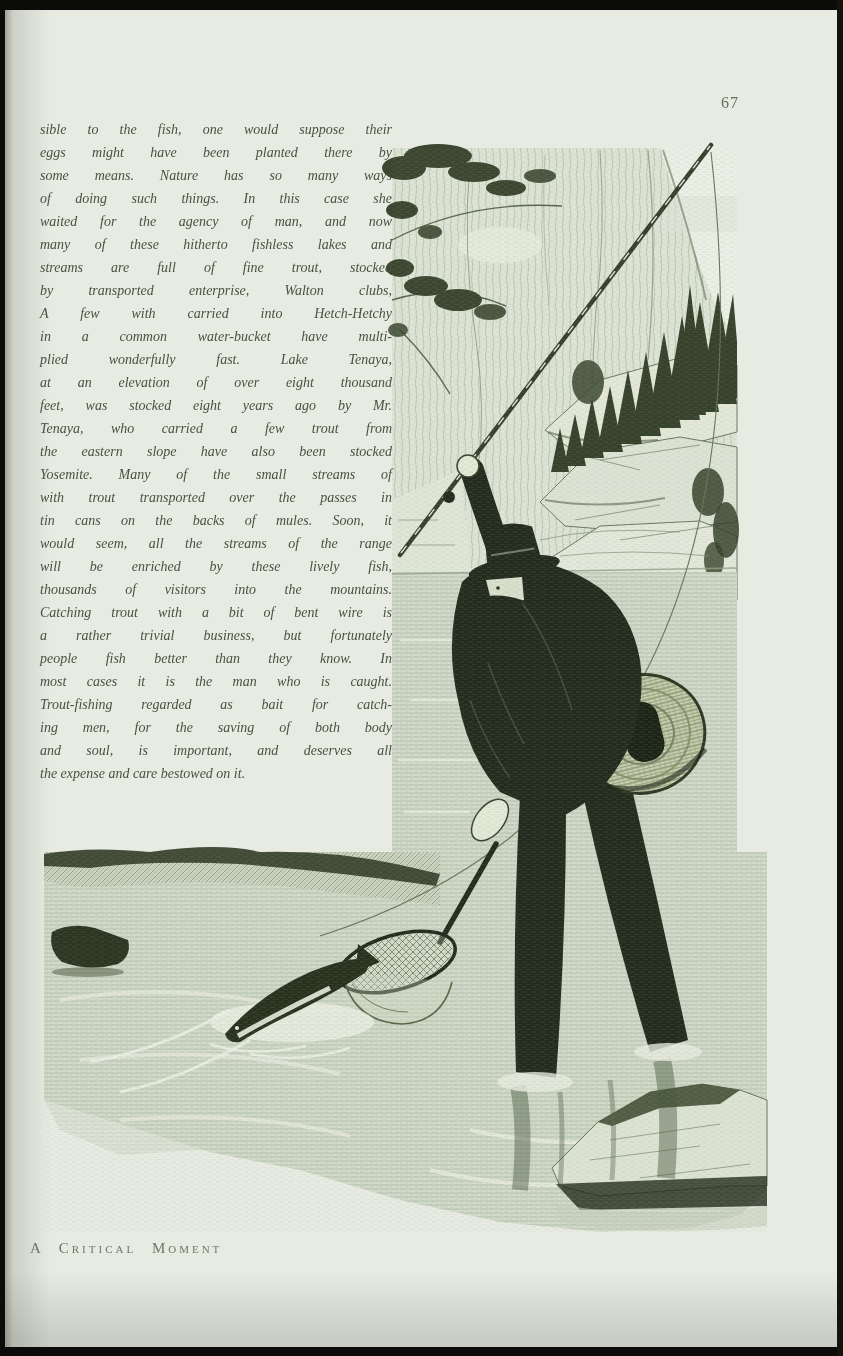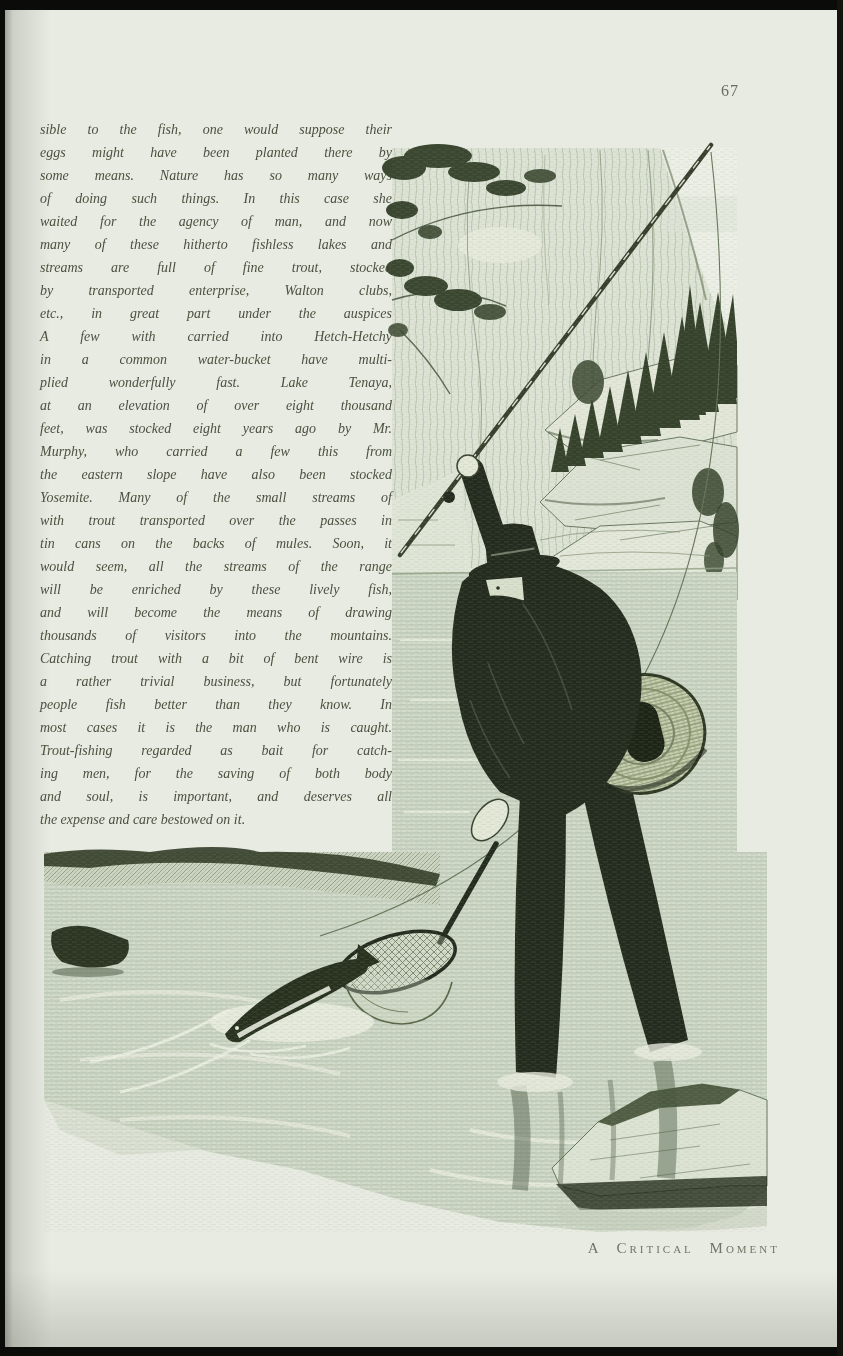--- a/index.html
+++ b/index.html
@@ -7,28 +7,28 @@
          font-family:"Liberation Serif","DejaVu Serif",serif;}
   #paper{position:absolute;left:5px;top:10px;width:834px;height:1337px;background:#e8ebe2;}
   #gutter-shadow{position:absolute;left:5px;top:10px;width:46px;height:1337px;
     background:linear-gradient(90deg,rgba(40,44,36,.38) 0,rgba(40,44,36,.14) 8px,rgba(40,44,36,0) 46px);}
   #bottom-shadow{position:absolute;left:5px;top:1270px;width:834px;height:77px;
     background:linear-gradient(180deg,rgba(90,95,80,0) 0,rgba(90,95,80,.22) 70px);}
   #right-shade{position:absolute;right:0;top:0;width:6px;height:1356px;background:#14140f;}
   #top-bar{position:absolute;left:0;top:0;width:843px;height:10px;background:#0b0b09;}
   #bottom-bar{position:absolute;left:0;top:1347px;width:843px;height:9px;background:#0b0b09;}
   #left-bar{position:absolute;left:0;top:0;width:5px;height:1356px;background:#0b0b09;}
-  #page-number{position:absolute;left:700px;top:82px;width:60px;text-align:center;
+  #page-number{position:absolute;left:700px;top:94px;width:60px;text-align:center;
     font-size:16px;color:#676f5f;letter-spacing:1px;z-index:3;}
   #text-column{position:absolute;left:40px;top:118px;width:352px;z-index:3;color:#49513f;}
   #text-column .tline{font-size:14px;line-height:23px;height:23px;white-space:nowrap;
     text-align:justify;text-align-last:justify;overflow:visible;font-style:italic;}
   #text-column .tline:last-child{text-align-last:left;}
   #illustration{position:absolute;left:0;top:0;z-index:1;}
-  #caption{position:absolute;left:30px;top:1240px;width:750px;text-align:right;z-index:3;
+  #caption{position:absolute;left:30px;top:1240px;width:750px;text-align:left;z-index:3;
     font-variant:small-caps;font-size:15px;letter-spacing:3px;word-spacing:9px;color:#6e7765;}
 </style>
 </head>
 <body>
 
 <div id="stage">
   <div id="paper"></div>
 
   <svg id="illustration" width="843" height="1356" viewBox="0 0 843 1356">
     <defs>
@@ -222,34 +222,32 @@
 
   <div id="text-column">
       <div class="tline">sible to the fish, one would suppose their</div>
       <div class="tline">eggs might have been planted there by</div>
       <div class="tline">some means. Nature has so many ways</div>
       <div class="tline">of doing such things. In this case she</div>
       <div class="tline">waited for the agency of man, and now</div>
       <div class="tline">many of these hitherto fishless lakes and</div>
       <div class="tline">streams are full of fine trout, stocked</div>
       <div class="tline">by transported enterprise, Walton clubs,</div>
-      <div class="tline">etc., in great part under the auspices</div>
       <div class="tline">A few with carried into Hetch-Hetchy</div>
       <div class="tline">in a common water-bucket have multi-</div>
       <div class="tline">plied wonderfully fast. Lake Tenaya,</div>
       <div class="tline">at an elevation of over eight thousand</div>
       <div class="tline">feet, was stocked eight years ago by Mr.</div>
-      <div class="tline">Murphy, who carried a few this from</div>
+      <div class="tline">Tenaya, who carried a few trout from</div>
       <div class="tline">the eastern slope have also been stocked</div>
       <div class="tline">Yosemite. Many of the small streams of</div>
       <div class="tline">with trout transported over the passes in</div>
       <div class="tline">tin cans on the backs of mules. Soon, it</div>
       <div class="tline">would seem, all the streams of the range</div>
       <div class="tline">will be enriched by these lively fish,</div>
-      <div class="tline">and will become the means of drawing</div>
       <div class="tline">thousands of visitors into the mountains.</div>
       <div class="tline">Catching trout with a bit of bent wire is</div>
       <div class="tline">a rather trivial business, but fortunately</div>
       <div class="tline">people fish better than they know. In</div>
       <div class="tline">most cases it is the man who is caught.</div>
       <div class="tline">Trout-fishing regarded as bait for catch-</div>
       <div class="tline">ing men, for the saving of both body</div>
       <div class="tline">and soul, is important, and deserves all</div>
       <div class="tline">the expense and care bestowed on it.</div>
     </div>

